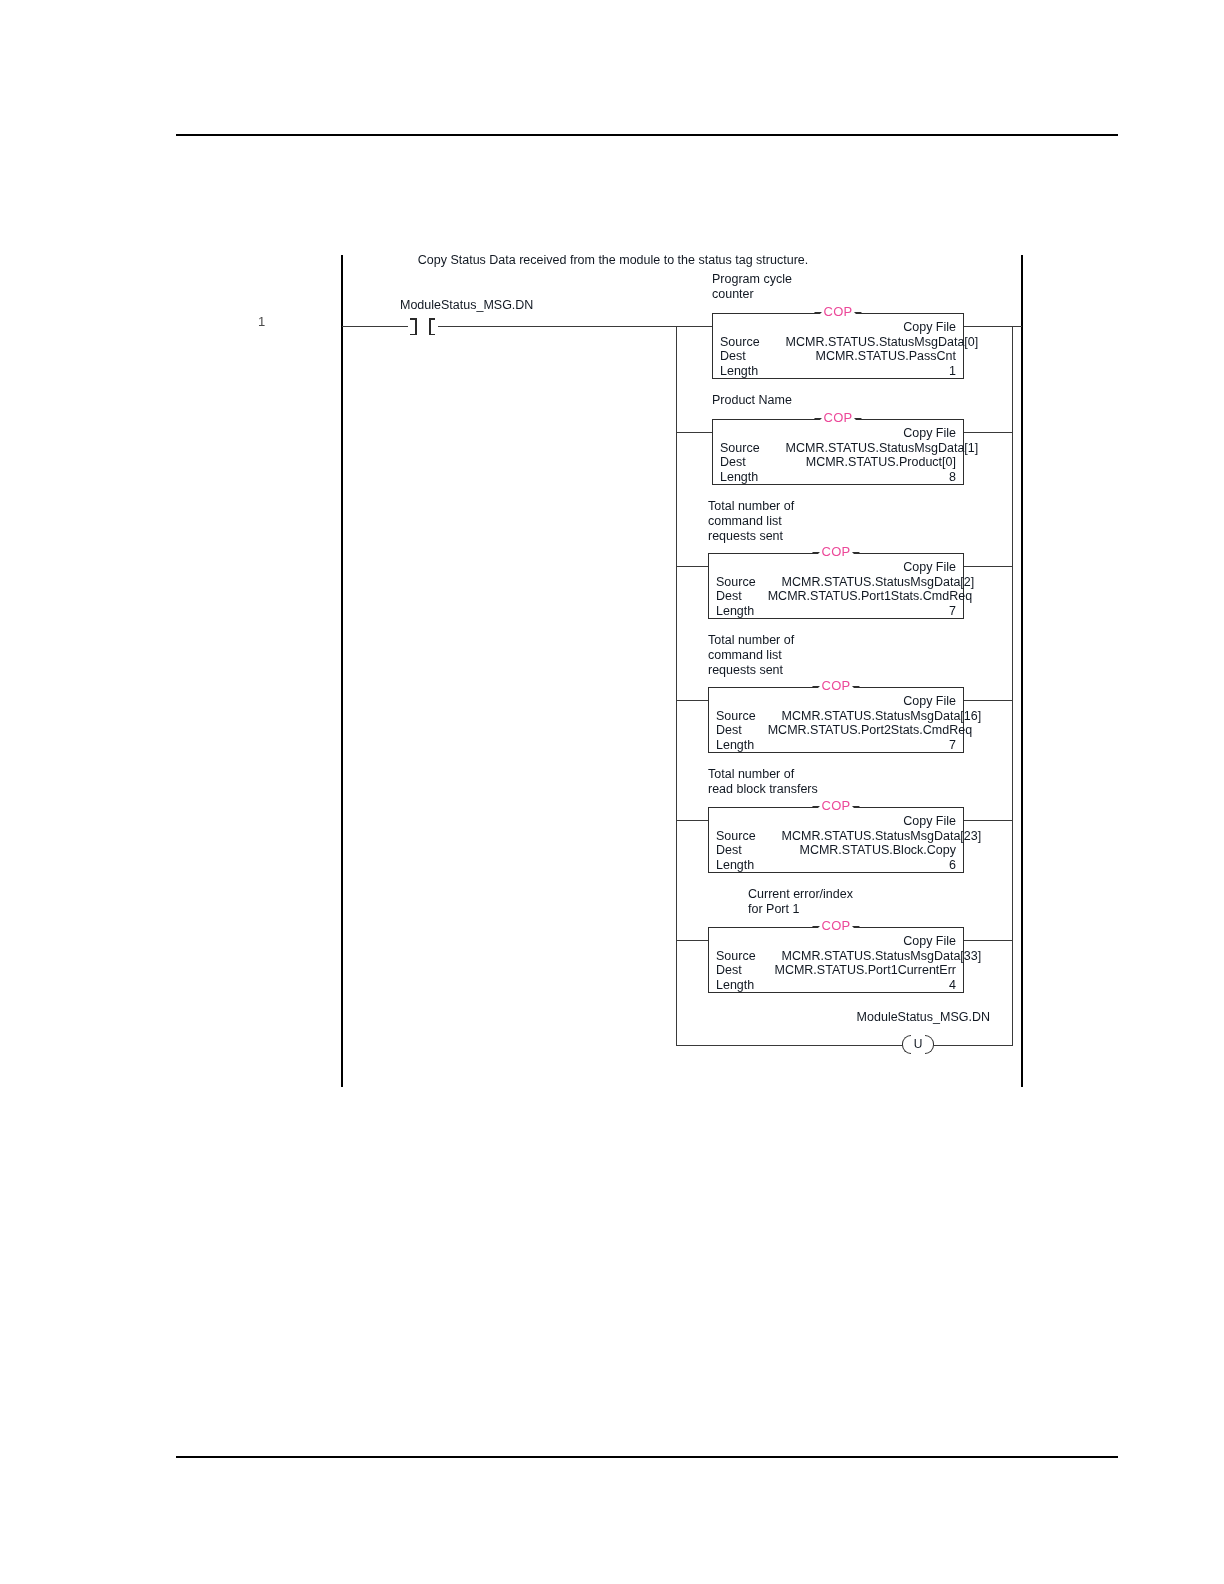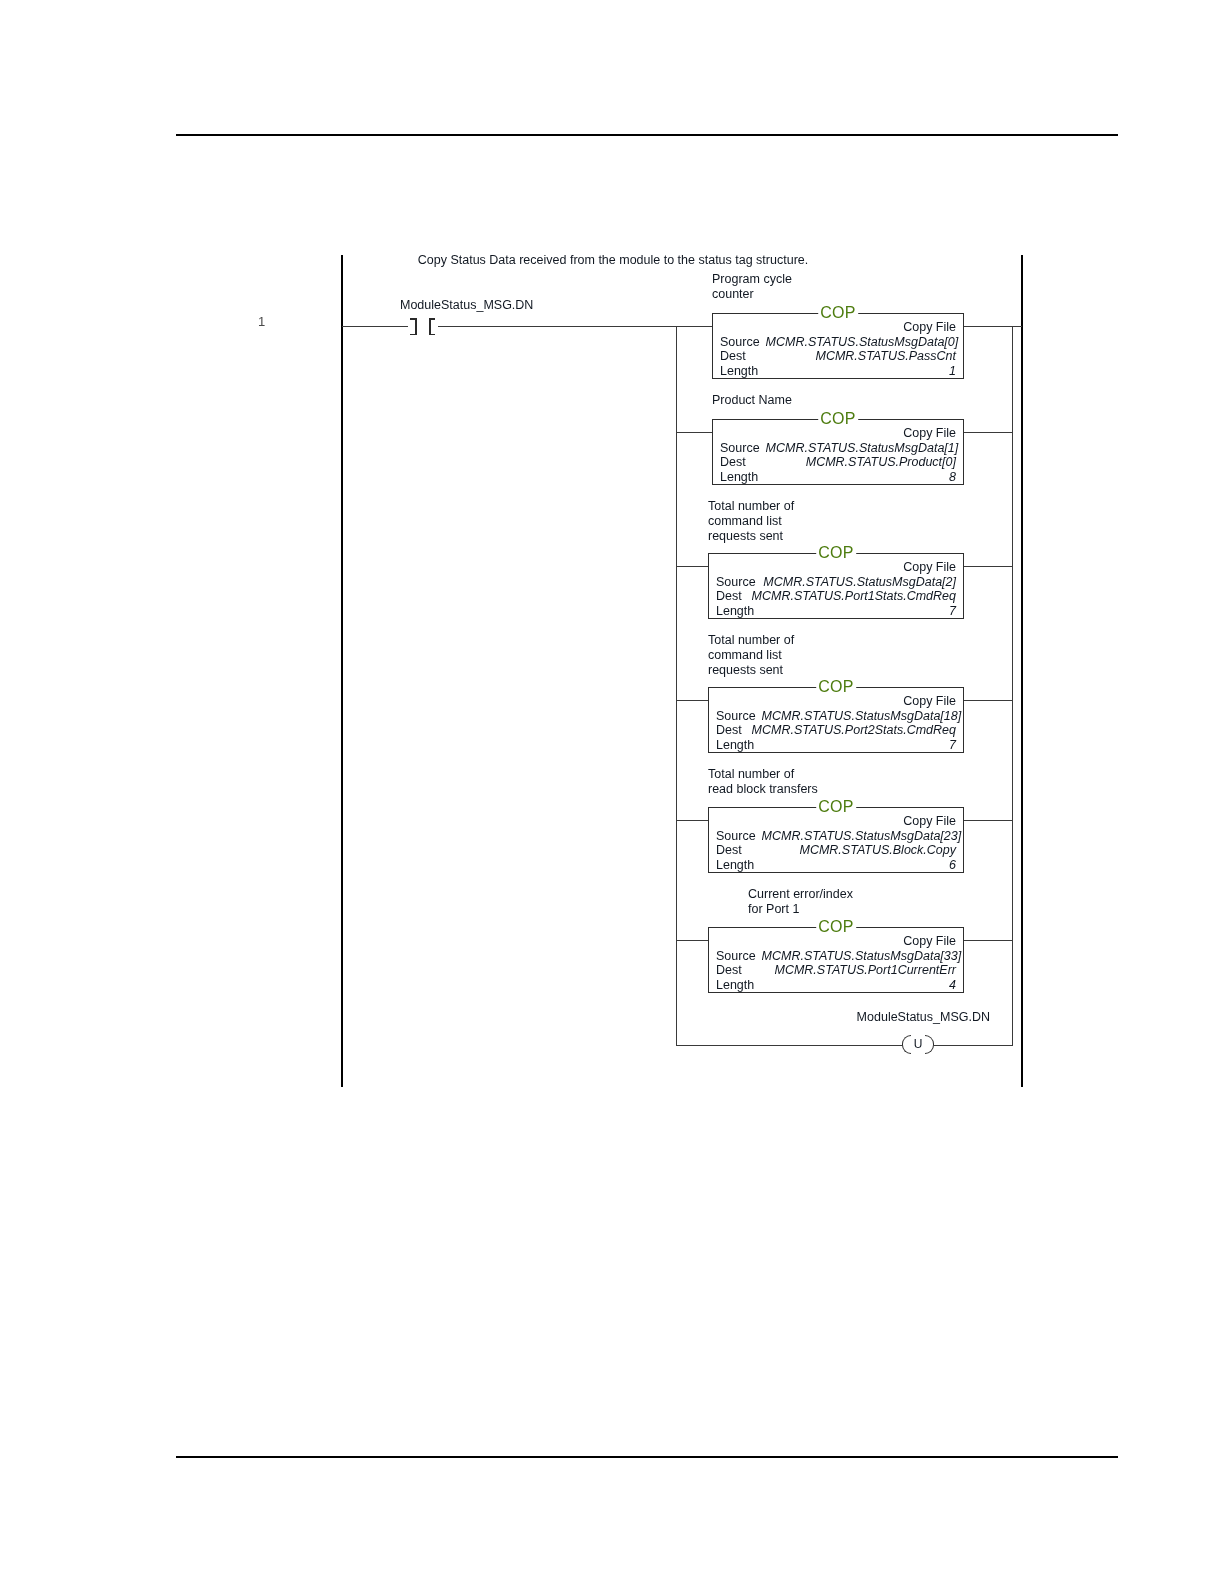--- a/index.html
+++ b/index.html
@@ -127,22 +127,22 @@
     background: #ffffff;
     box-sizing: border-box;
   }
   .cop-tag {
     position: absolute;
     top: -9px;
     left: 50%;
     transform: translateX(-50%);
     background: #ffffff;
     padding: 0 3px;
-    font-size: 16px;
-    color: #4d7c0f;
+    font-size: 13px;
+    color: #ec4899;
     letter-spacing: 0.3px;
     line-height: 1;
   }
   .cop-tag::before,
   .cop-tag::after {
     content: "";
     position: absolute;
     top: 50%;
     width: 7px;
     height: 1.2px;
@@ -155,23 +155,24 @@
     padding: 6px 7px 5px 7px;
     font-size: 12.5px;
     line-height: 14.6px;
     color: #111822;
   }
   .cop-row {
     display: flex;
     justify-content: space-between;
     align-items: center;
     white-space: nowrap;
+    gap: 20px;
   }
   .cop-row .k { padding-right: 6px; }
-  .cop-row .v { text-align: right; font-style: italic; }
+  .cop-row .v { text-align: right; }
   .cop-title { white-space: nowrap; text-align: right; }
 
   
   .blk-comment {
     position: absolute;
     text-align: left;
     font-size: 12.5px;
     line-height: 14.8px;
     color: #111822;
     white-space: nowrap;
@@ -328,21 +329,21 @@
     <div>Total number of</div>
     <div>command list</div>
     <div>requests sent</div>
   </div>
   <div class="cop-block" style="left:708px; top:687px; width:256px; height:66px;">
     <span class="cop-tag">COP</span>
     <div class="cop-body">
       <div class="cop-title">Copy File</div>
       <div class="cop-row">
         <span class="k">Source</span>
-        <span class="v">MCMR.STATUS.StatusMsgData[18]</span>
+        <span class="v">MCMR.STATUS.StatusMsgData[16]</span>
       </div>
       <div class="cop-row">
         <span class="k">Dest</span>
         <span class="v">MCMR.STATUS.Port2Stats.CmdReq</span>
       </div>
       <div class="cop-row">
         <span class="k">Length</span>
         <span class="v">7</span>
       </div>
     </div>

